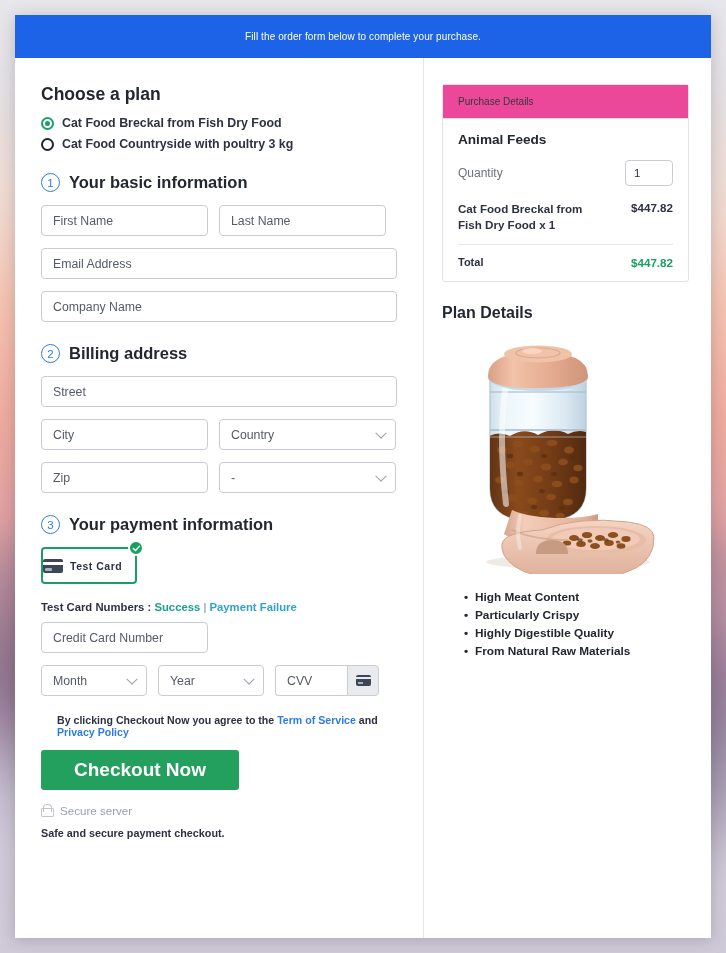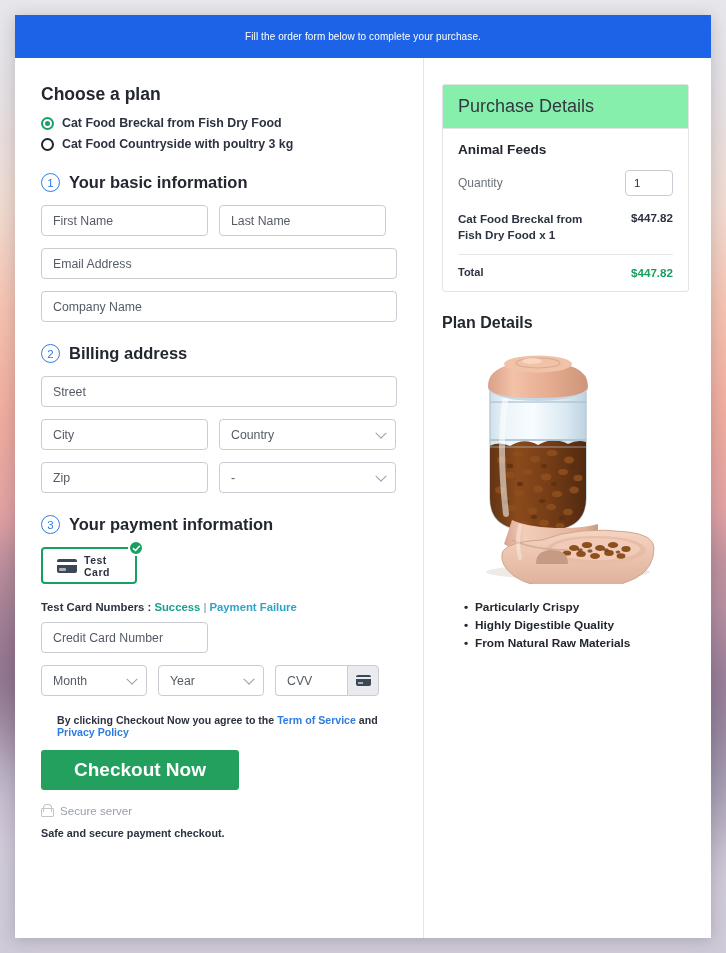--- a/index.html
+++ b/index.html
@@ -186,21 +186,21 @@
   
   #card-tile {
     position: relative;
     width: 96px;
     height: 37px;
     border: 2px solid #17a05f;
     border-radius: 4px;
     display: flex;
     align-items: center;
     gap: 7px;
-    padding-left: 14px;
+    padding-left: 0;
     margin-bottom: 17px;
   }
   #card-tile .cc-ico {
     width: 20px; height: 14px;
     border-radius: 2px;
     background: #3c4657;
     position: relative;
     flex: none;
   }
   #card-tile .cc-ico::before {
@@ -348,24 +348,24 @@
     color: #2c3240;
   }
 
   
   #purchase-panel {
     border: 1px solid #e2e3e6;
     border-radius: 3px;
     background: #fff;
   }
   #purchase-head {
-    background: #86efac;
+    background: #ec4899;
     border-bottom: 1px solid #e2e3e6;
     padding: 11px 15px;
-    font-size: 18px;
+    font-size: 10px;
     color: #33383f;
   }
   #purchase-body { padding: 13px 15px 12px 15px; }
 
   #feeds-title {
     font-size: 13.6px;
     font-weight: bold;
     color: #232730;
     margin-bottom: 13px;
   }
@@ -728,19 +728,20 @@
             <ellipse cx="140" cy="207" rx="2.6" ry="1.7"></ellipse>
         </g>
 
         <path d="M86 220 q0 -14 16 -14 q16 0 16 14 z" fill="#c79a84"></path>
         <path d="M62 196 q22 10 56 10" stroke="#d2a68e" stroke-width="1.4" fill="none" opacity=".8"></path>
 
         <path d="M70 182 q-4 16 0 32" stroke="#ffffff" stroke-width="4" fill="none" opacity=".35" stroke-linecap="round"></path>
       </svg>
 
       <ul id="features">
+        <li>High Meat Content</li>
         <li>Particularly Crispy</li>
         <li>Highly Digestible Quality</li>
         <li>From Natural Raw Materials</li>
       </ul>
     </div>
   </div>
 </div>
 
 </body></html>

